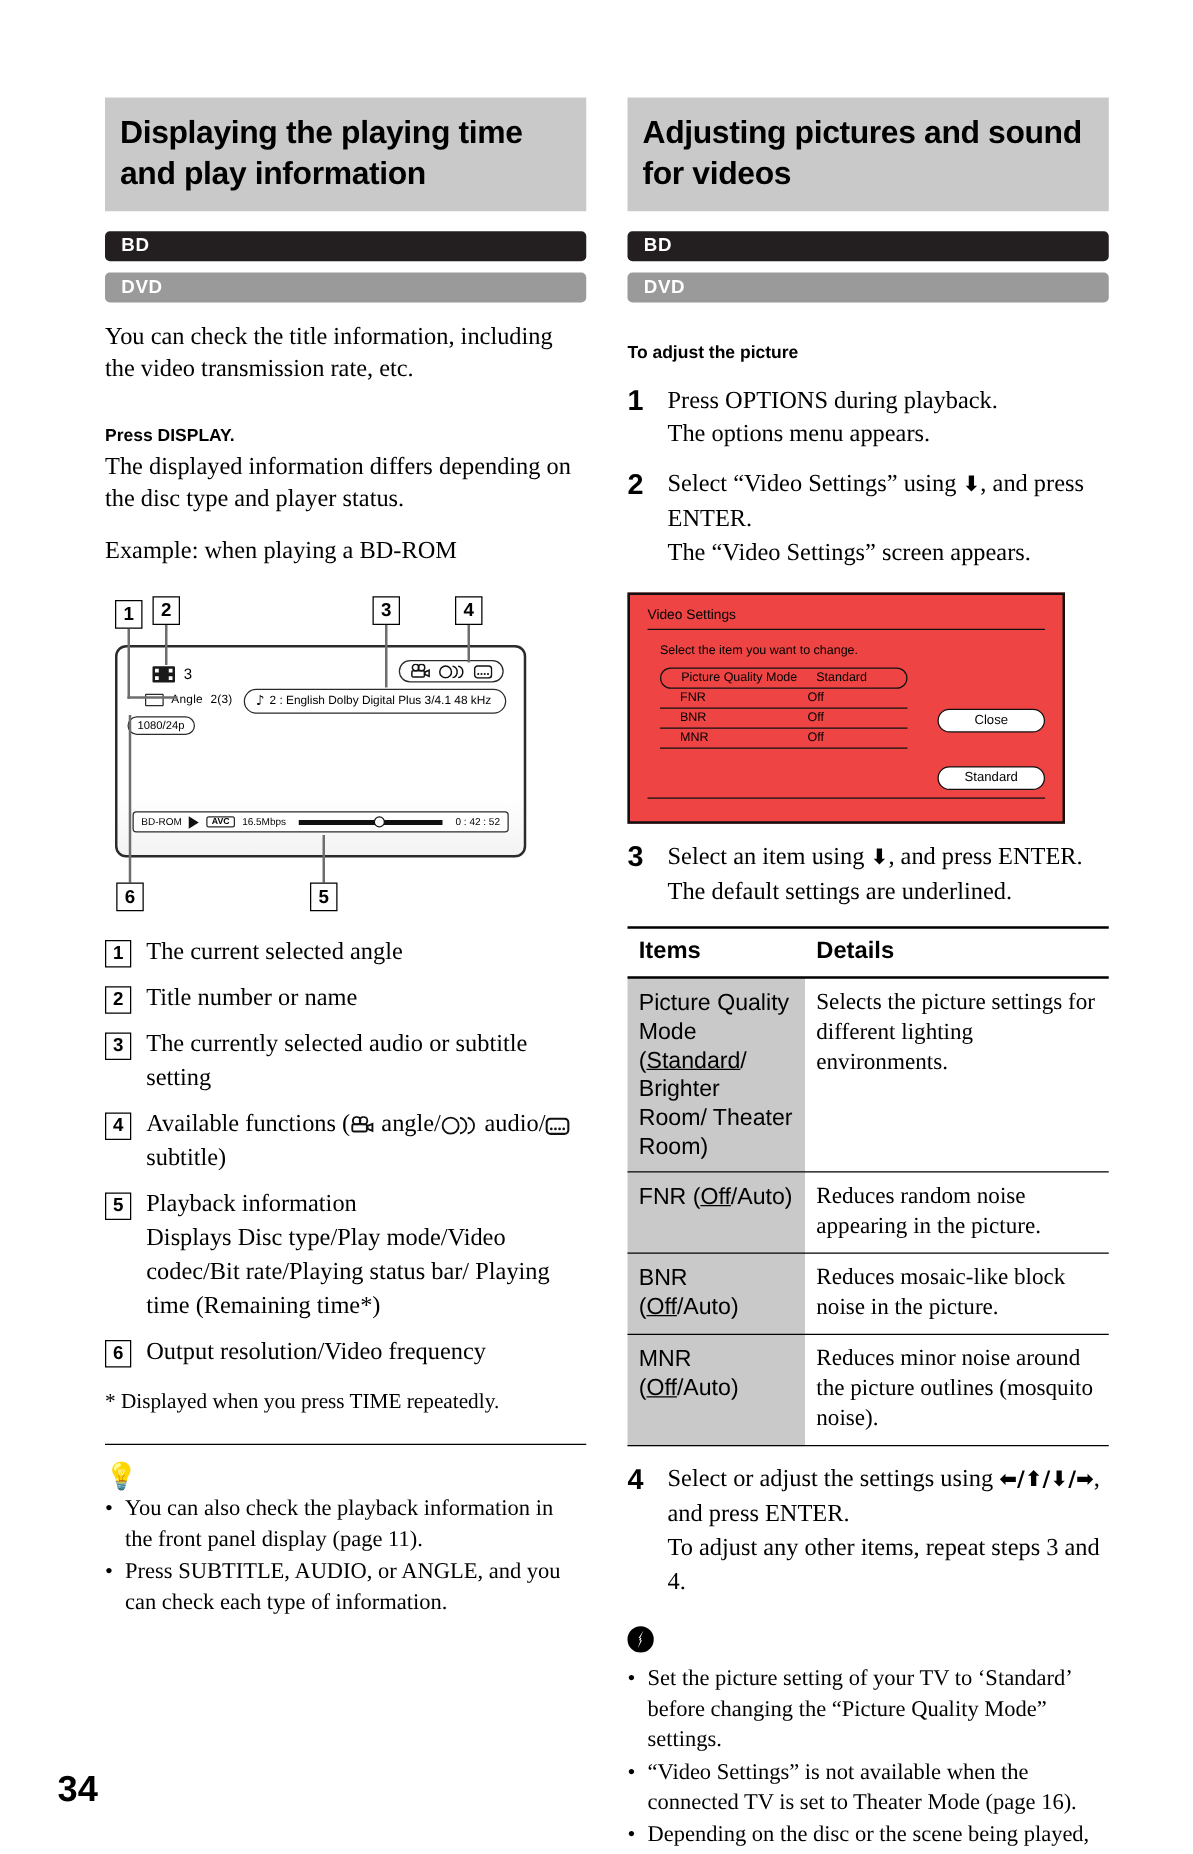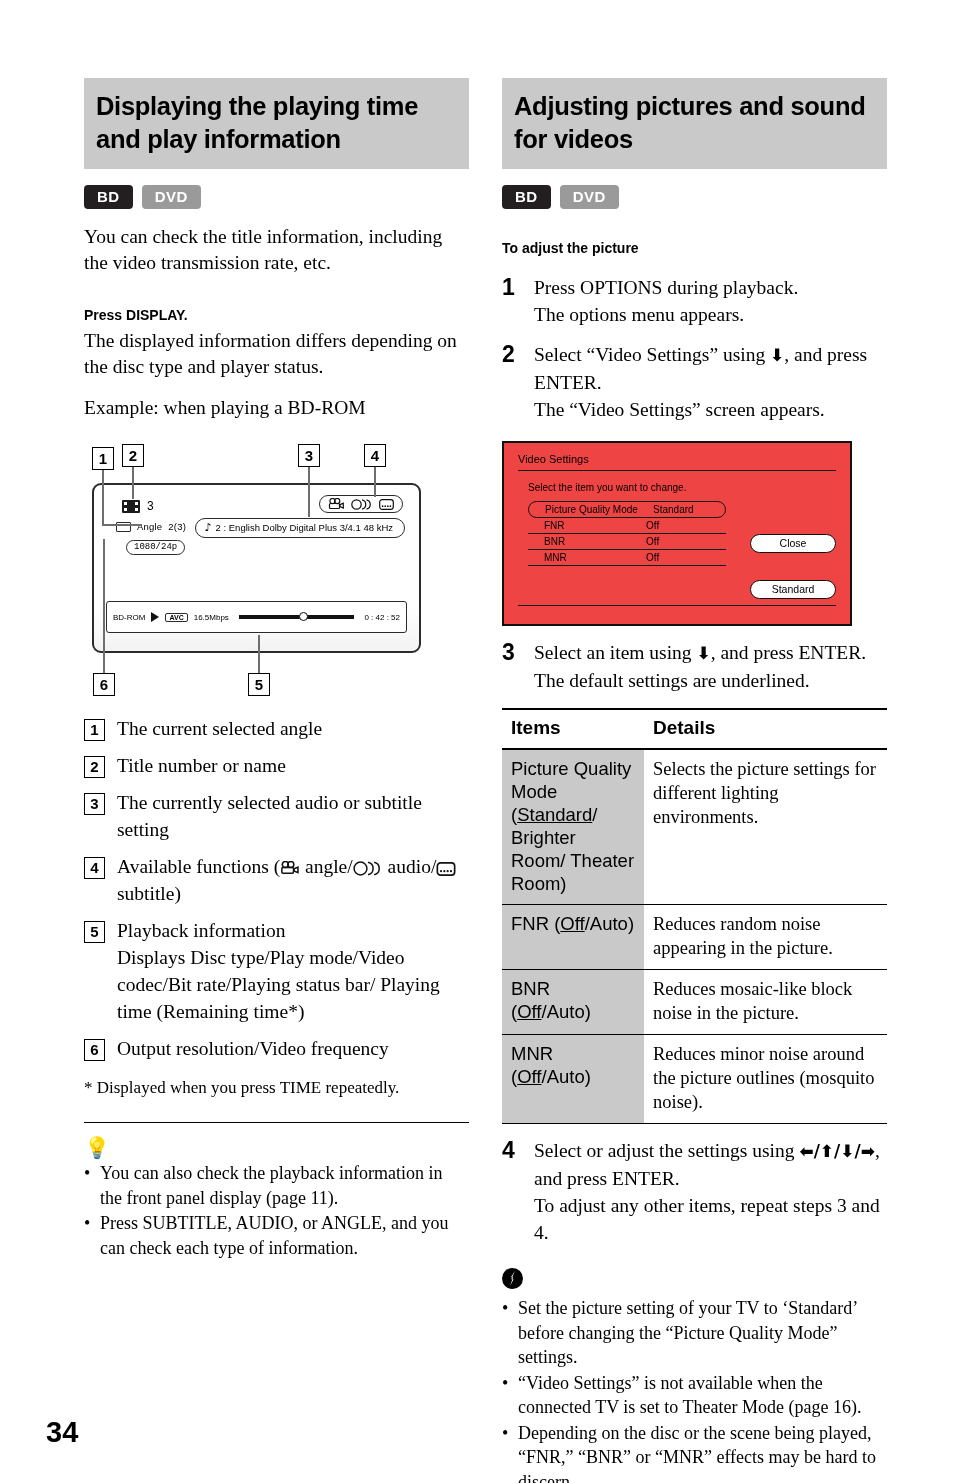--- a/index.html
+++ b/index.html
@@ -27,21 +27,21 @@
     font-weight:bold;
     font-size:25.5px;
     line-height:33px;
     letter-spacing:-0.3px;
     padding:12px 12px 13px 12px;
     color:#000;
   }
   .sect-head.two-line { min-height:80px; }
 
   
-  .badges { margin-top:16px; display:flex; gap:9px; }
+  .badges { margin-top:16px; display:flex; gap:9px;flex-direction:column; }
   .badge {
     font-family:"Liberation Sans", sans-serif;
     font-weight:bold;
     font-size:15px;
     line-height:1;
     color:#fff;
     padding:4px 13px 5px 13px;
     border-radius:4px;
     letter-spacing:0.5px;
   }
@@ -196,24 +196,24 @@
   }
   .film-icon::before { left:2px; }
   .film-icon::after  { right:2px; }
   .osd-title span { font-family:"Liberation Sans", sans-serif; font-size:12px; }
 
   .osd-angle { position:absolute; left:22px; top:36px; display:flex; align-items:center; gap:6px; }
   .angle-box { width:15px; height:10px; border:1.6px solid #2b2b2b; border-radius:1px; background:#fff; }
   .osd-angle span { font-family:"Liberation Sans", sans-serif; font-size:9.5px; letter-spacing:0.2px; }
 
   .osd-res {
-    position:absolute; left:32px; top:55px;
+    position:absolute; left:8px; top:55px;
     border:1.6px solid #2b2b2b; border-radius:8px;
     padding:1px 7px 2px 7px;
-    font-family:Liberation Mono, monospace; font-size:9px;
+    font-family:Liberation Sans, sans-serif; font-size:9px;
     background:#fff;
   }
 
   .osd-audio {
     position:absolute; right:14px; top:33px;
     border:1.7px solid #2b2b2b; border-radius:11px;
     padding:2px 11px 3px 9px;
     font-family:"Liberation Sans", sans-serif; font-size:9.5px;
     background:#fff; white-space:nowrap;
     display:flex; align-items:center; gap:4px;
@@ -229,21 +229,21 @@
   }
   .ic-angle {
     width:17px; height:12px; position:relative;
   }
   .ic-angle svg, .ic-audio svg, .ic-sub svg { display:block; }
 
   .osd-bar {
     position:absolute; left:12px; right:12px; bottom:18px;
     border:1.4px solid #2b2b2b; border-radius:3px;
     background:#fff;
-    height:32px;
+    height:17px;
     display:flex; align-items:center; gap:6px;
     padding:0 6px;
     font-family:"Liberation Sans", sans-serif; font-size:8px;
   }
   .tag-box { border:1.3px solid #2b2b2b; border-radius:2px; padding:0 3px; font-size:7px; font-weight:bold; }
   .play-tri { width:0;height:0;border-left:8px solid #111;border-top:5px solid transparent;border-bottom:5px solid transparent; }
   .prog { flex:1; height:4px; background:#111; position:relative; margin:0 4px; }
   .prog-knob { position:absolute; left:52%; top:-3px; width:9px; height:9px; border-radius:50%; background:#fff; border:1.6px solid #111; }
 
   

